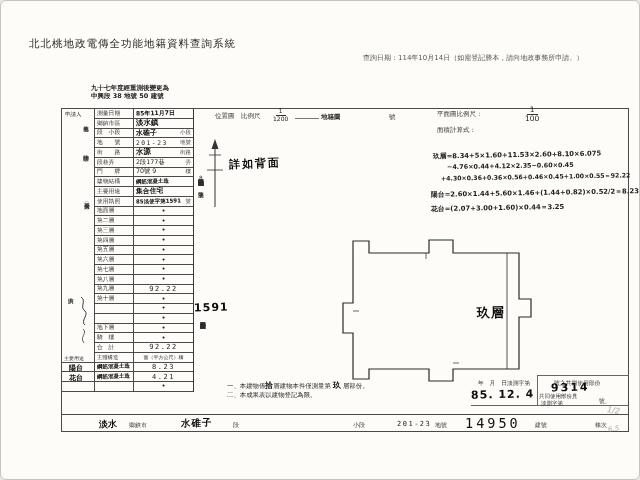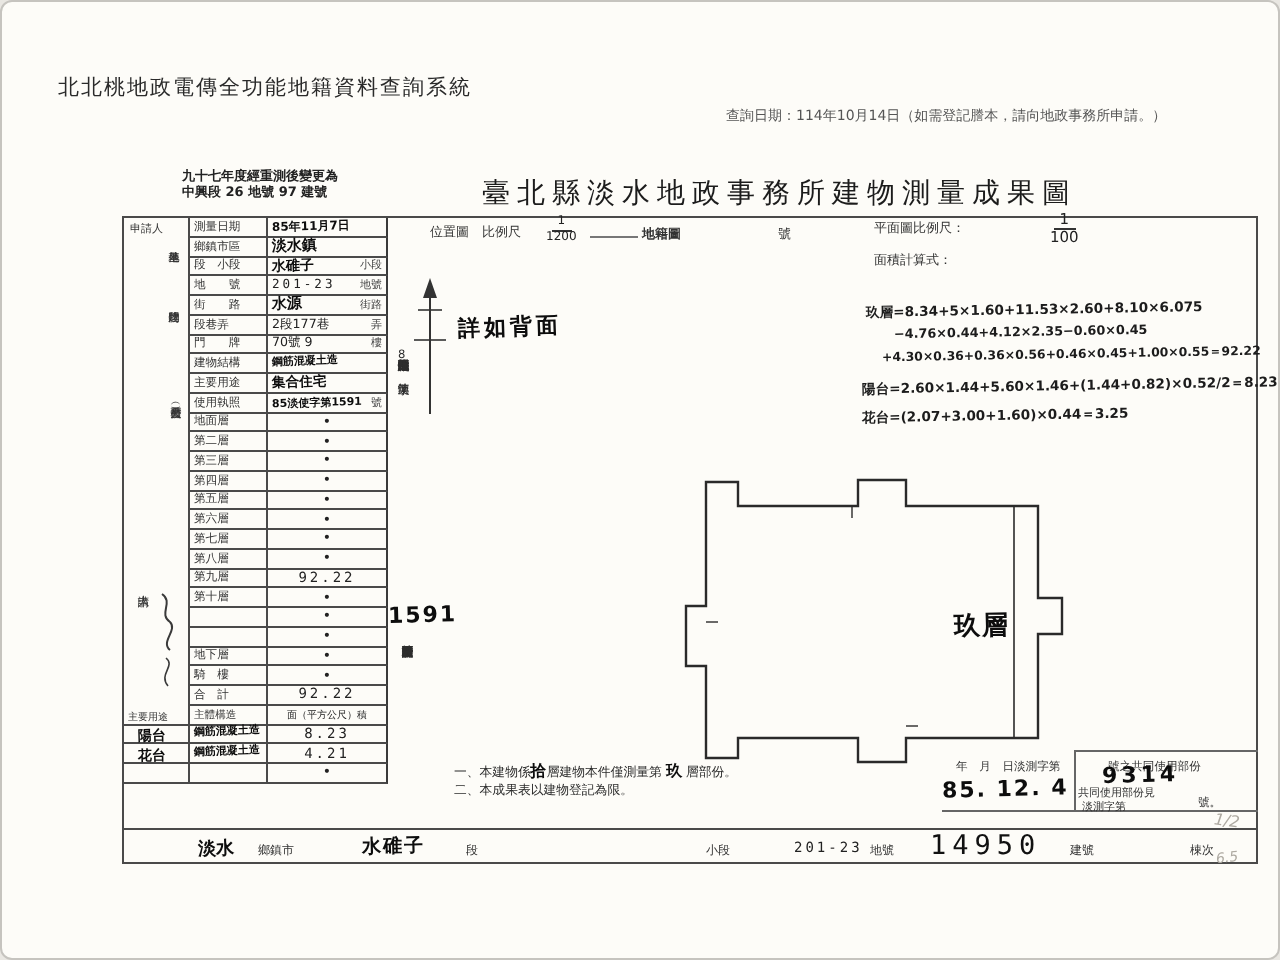--- a/index.html
+++ b/index.html
@@ -33,24 +33,23 @@
 </head>
 <body>
 
 <div class="page">
 
   <div class="abs t" style="left:28px;top:36px;font-size:10.5px;letter-spacing:1px;">北北桃地政電傳全功能地籍資料查詢系統</div>
   <div class="abs t" style="left:362px;top:52px;font-size:7px;color:#555;">查詢日期：114年10月14日（如需登記謄本，請向地政事務所申請。）</div>
 
   <div class="abs" style="left:90px;top:83px;font-size:6.5px;font-weight:bold;color:#222;line-height:8px;">
     <div>九十七年度經重測後變更為</div>
-    <div>中興段 26 地號 97 建號</div>
+    <div>中興段 38 地號 50 建號</div>
   </div>
 
-  <div class="abs" style="left:240px;top:87px;font-size:14px;letter-spacing:3.5px;color:#1c1c1c;">臺北縣淡水地政事務所建物測量成果圖</div>
 
   <div class="formbox">
 
     <div class="abs" style="left:0;top:0;">
       <div class="row">
           <div class="cs"></div>
           <div class="cl">測量日期</div>
           <div class="cv">
             <span class="hw" style="font-size:6px;">85年11月7日</span>
           </div>

